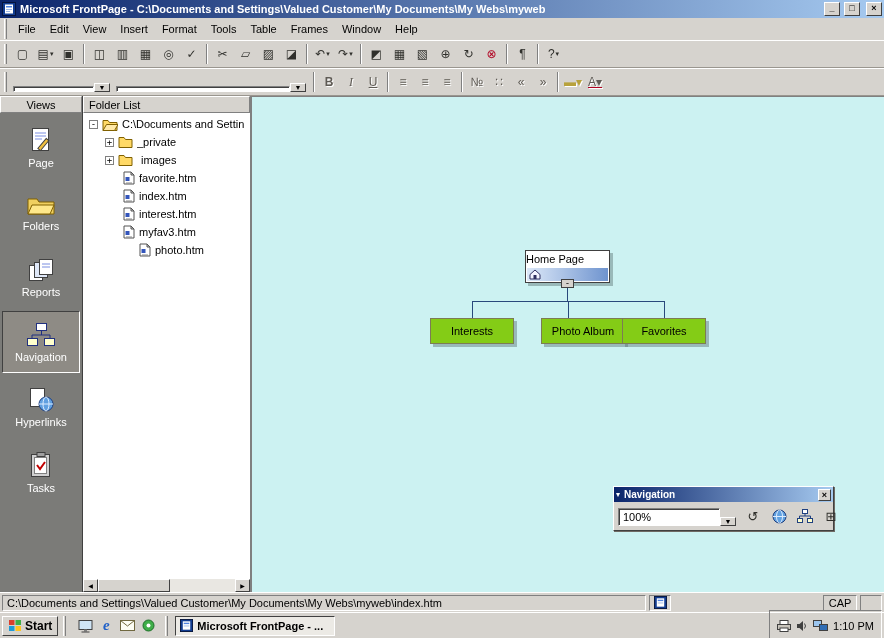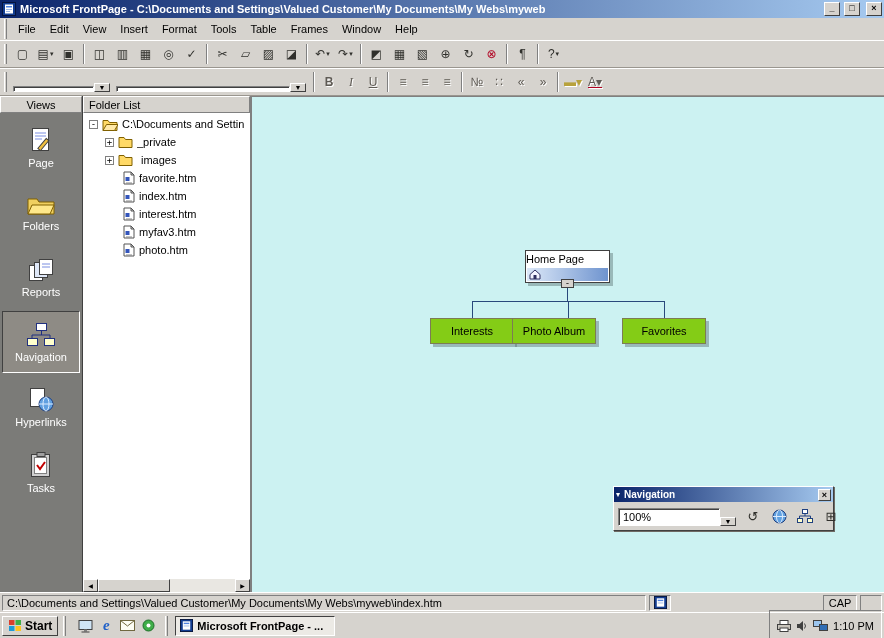--- a/index.html
+++ b/index.html
@@ -338,21 +338,21 @@
     <div class="trow" style="padding-left:40px">
       <svg width="12" height="14" viewBox="0 0 12 14">
         <path d="M1 1h7l3 3v9H1z" fill="#fff" stroke="#555"></path>
         <path d="M8 1l3 3H8z" fill="#ccc" stroke="#555"></path>
         <rect x="2.5" y="6" width="4" height="4" fill="#3355bb"></rect>
         <line x1="3" y1="12" x2="9" y2="12" stroke="#888"></line>
       </svg>
       <span class="tlabel">myfav3.htm</span>
     </div>
 
-    <div class="trow" style="padding-left:40px">
+    <div class="trow" style="padding-left:56px">
       <svg width="12" height="14" viewBox="0 0 12 14">
         <path d="M1 1h7l3 3v9H1z" fill="#fff" stroke="#555"></path>
         <path d="M8 1l3 3H8z" fill="#ccc" stroke="#555"></path>
         <rect x="2.5" y="6" width="4" height="4" fill="#3355bb"></rect>
         <line x1="3" y1="12" x2="9" y2="12" stroke="#888"></line>
       </svg>
       <span class="tlabel">photo.htm</span>
     </div>
 
   </div>
@@ -377,21 +377,21 @@
     <div class="hb">
       <svg width="12" height="11" viewBox="0 0 12 11">
         <path d="M1 5.5L6 1l5 4.5V10H1z" fill="#f4f4ff" stroke="#303060"></path>
         <rect x="4.5" y="6" width="3" height="4" fill="#303060"></rect>
       </svg>
     </div>
   </div>
   <div class="htoggle" style="left:310px;top:183px">-</div>
 
   <div class="node" style="left:179px;top:222px">Interests</div>
-  <div class="node" style="left:261px;top:222px">Photo Album</div>
+  <div class="node" style="left:290px;top:222px">Photo Album</div>
   <div class="node" style="left:371px;top:222px">Favorites</div>
 
   <div class="float-tb" style="left:362px;top:390px">
     <div class="float-title">
       <span class="ft-arrow">▾</span>
       <span>Navigation</span>
       <span class="float-close">×</span>
     </div>
     <div class="float-body">
       <span class="combo" style="width:118px;margin:0 3px 0 1px">

